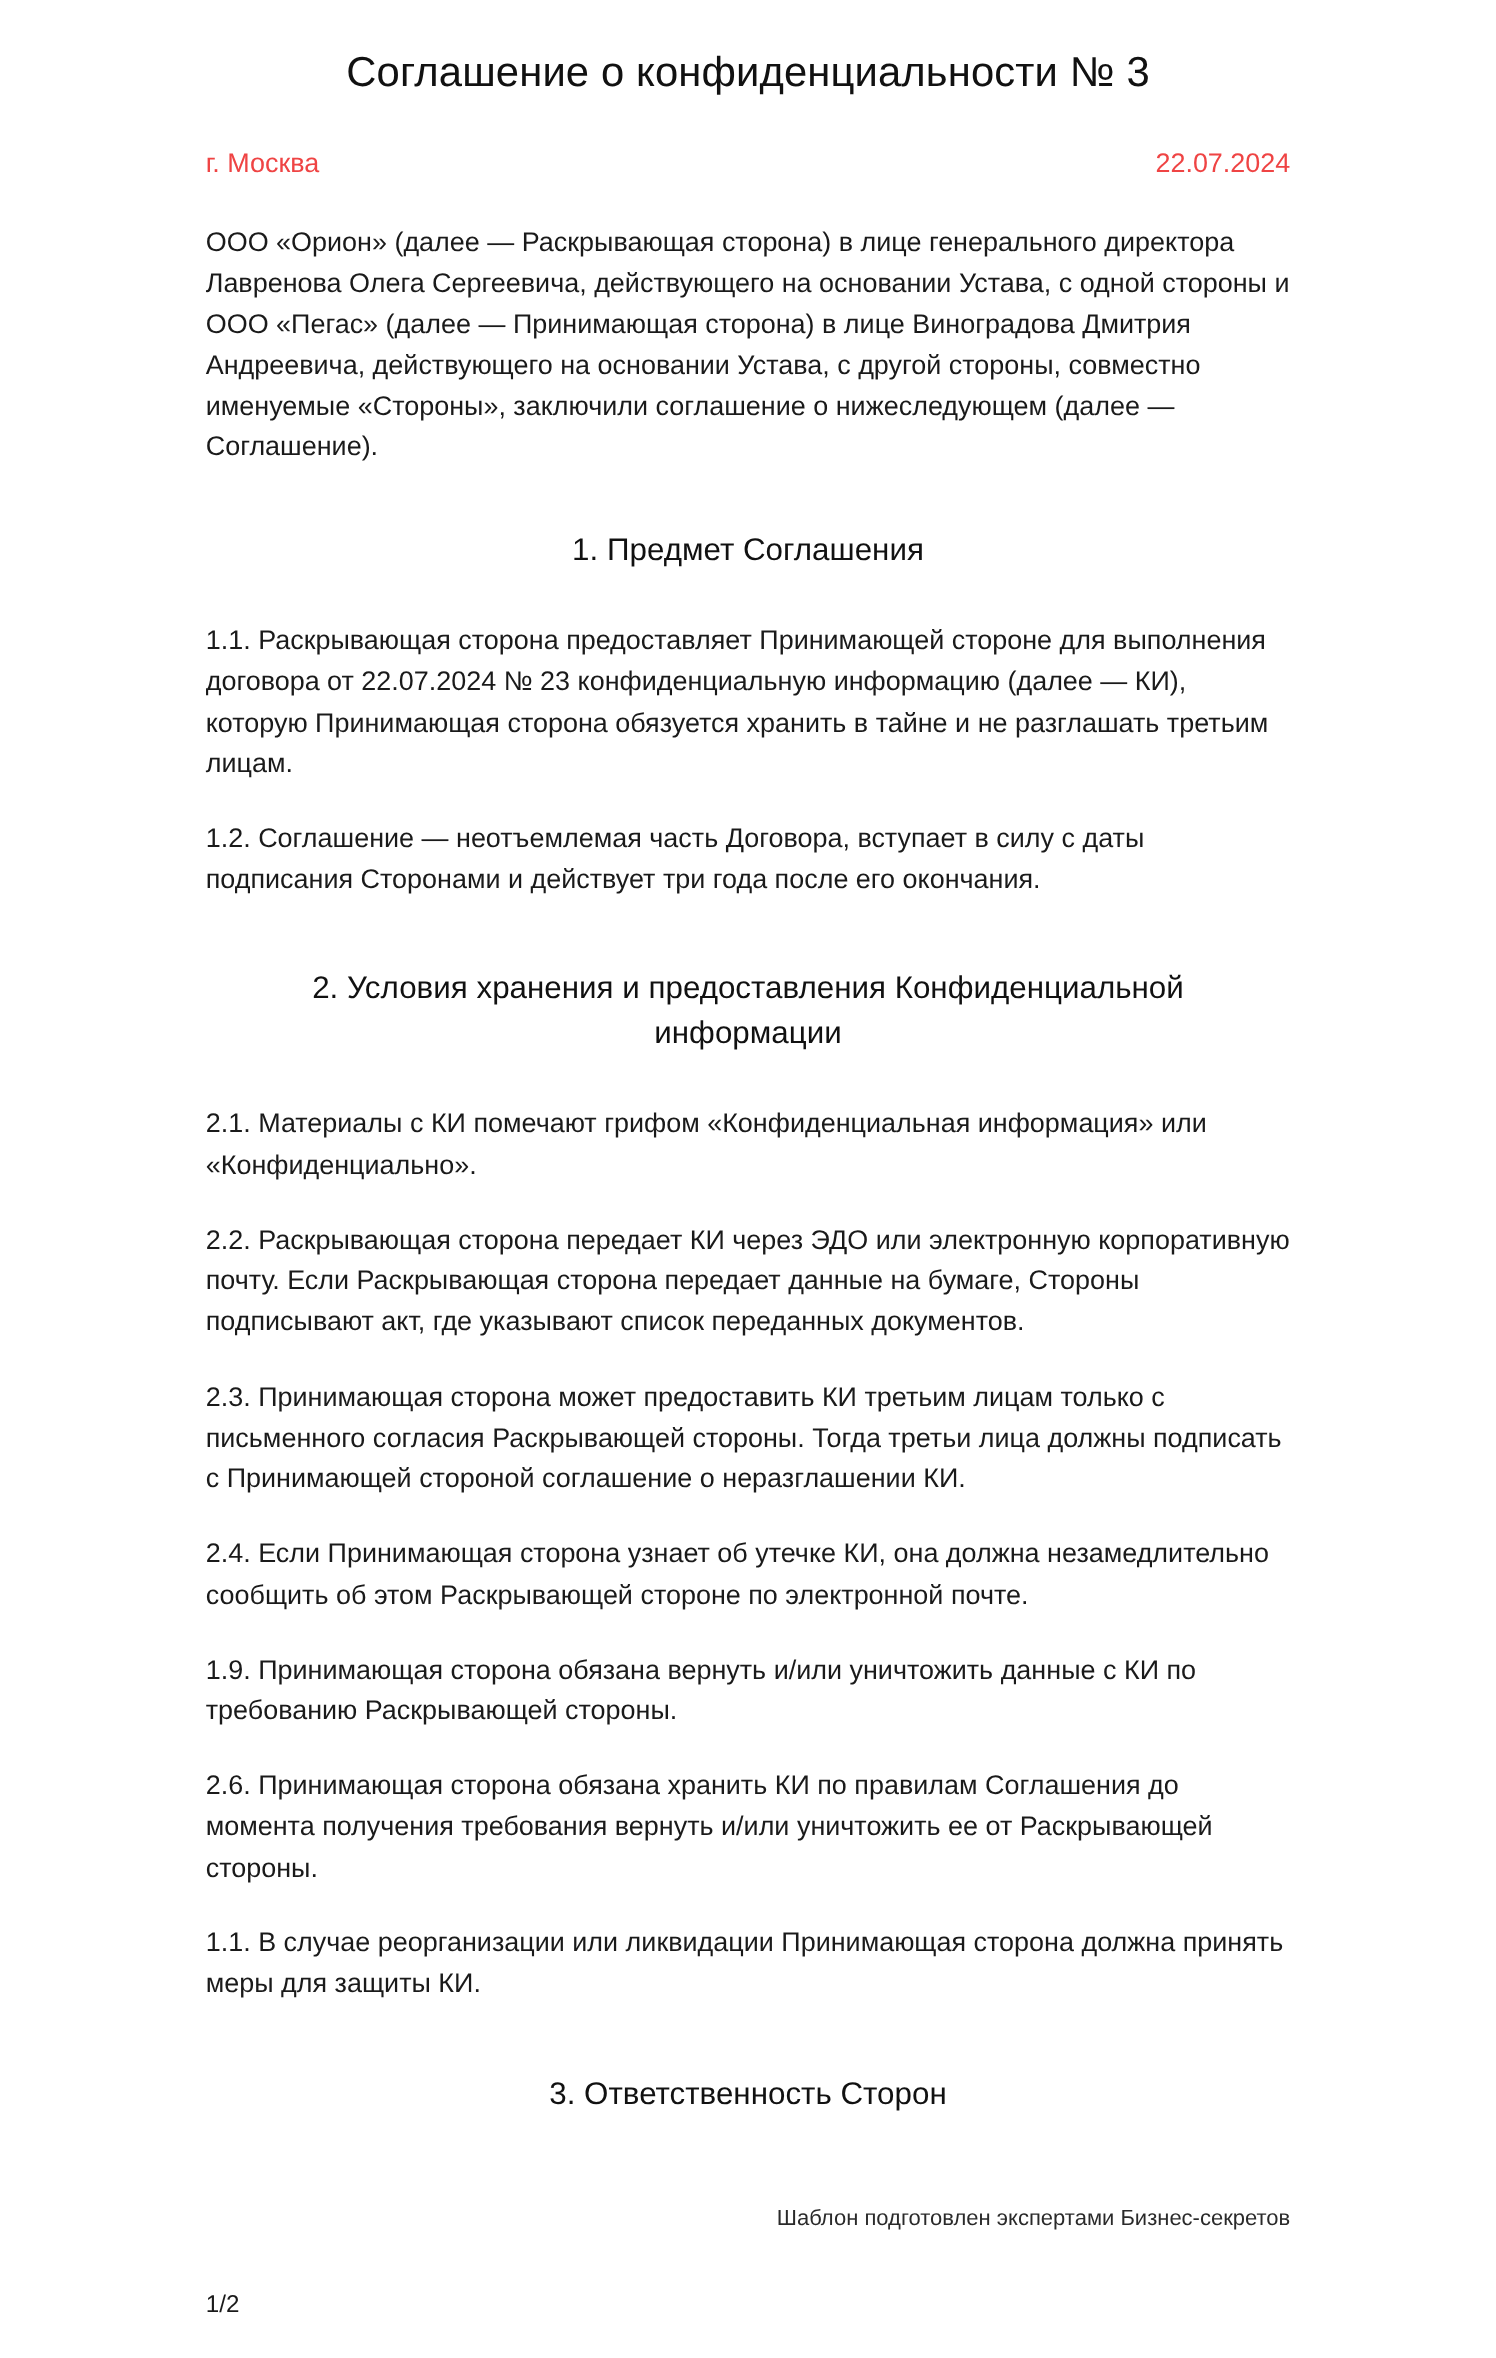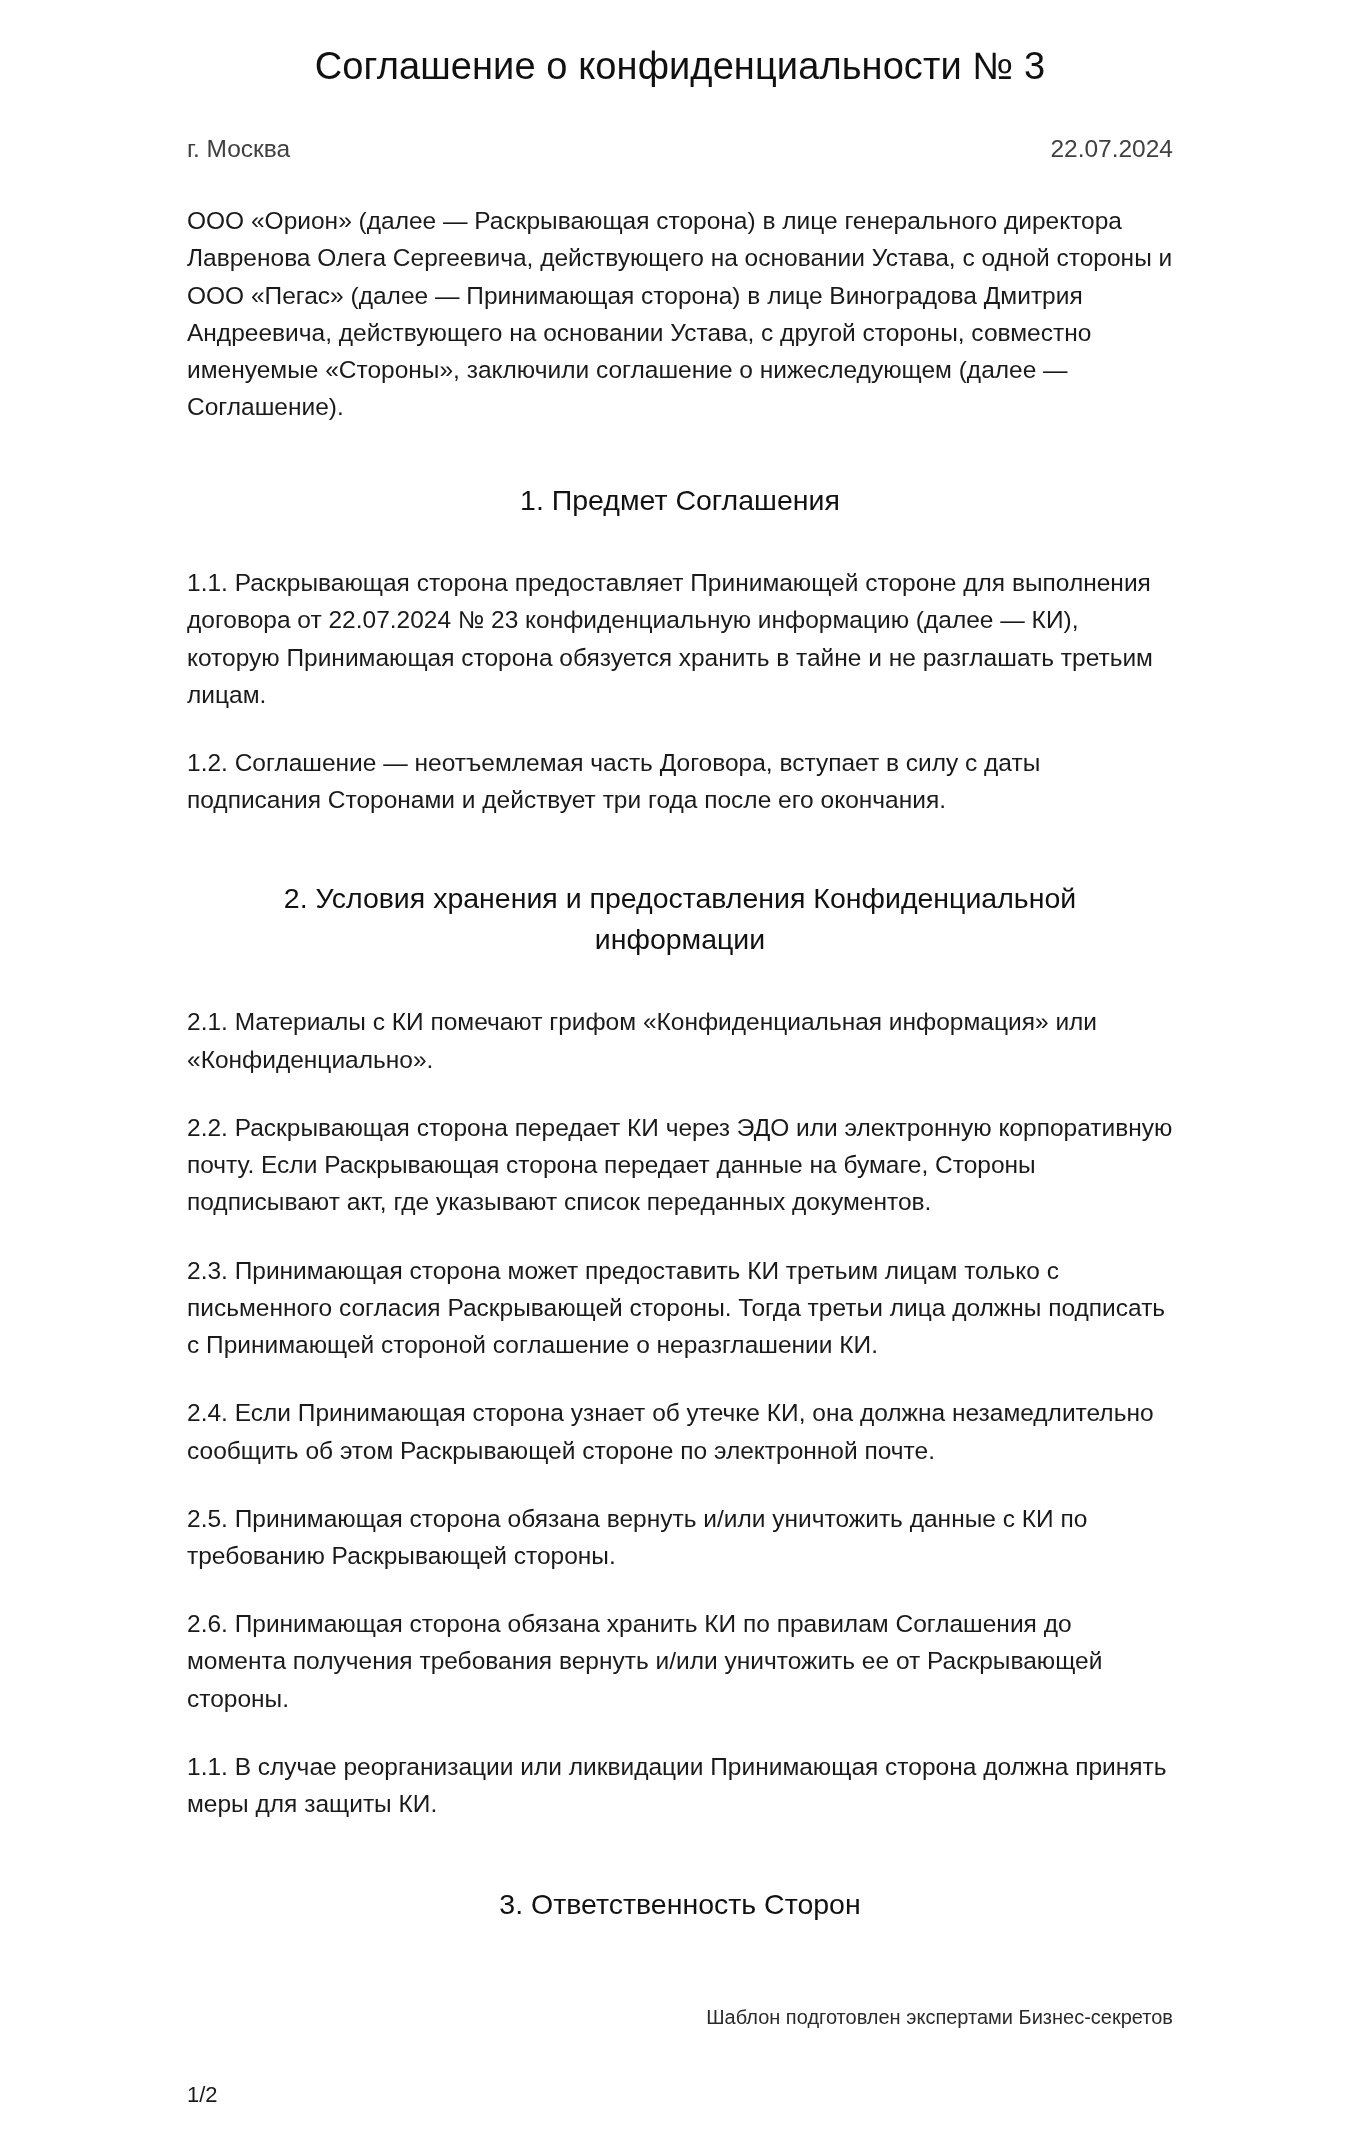--- a/index.html
+++ b/index.html
@@ -35,21 +35,21 @@
     padding-top: 43px;
   }
 
   
   .meta-row {
     display: flex;
     justify-content: space-between;
     align-items: baseline;
     font-size: 24.5px;
     line-height: 1.3;
-    color: #404040;
+    color: #ef4444;
     margin-top: 44px;
   }
   .meta-city { text-align: left; }
   .meta-date { text-align: center; }
 
   
   .para {
     font-size: 24.5px;
     line-height: 1.52;
     color: #1a1a1a;
@@ -112,21 +112,21 @@
 
   <h2 class="section-heading sh-1">1. Предмет Соглашения</h2>
   <p class="para after-heading">1.1. Раскрывающая сторона предоставляет Принимающей стороне для выполнения договора от 22.07.2024 № 23 конфиденциальную информацию (далее — КИ), которую Принимающая сторона обязуется хранить в тайне и не разглашать третьим лицам.</p>
   <p class="para clause">1.2. Соглашение — неотъемлемая часть Договора, вступает в силу с даты подписания Сторонами и действует три года после его окончания.</p>
 
   <h2 class="section-heading sh-2">2. Условия хранения и предоставления Конфиденциальной информации</h2>
   <p class="para after-heading">2.1. Материалы с КИ помечают грифом «Конфиденциальная информация» или «Конфиденциально».</p>
   <p class="para clause">2.2. Раскрывающая сторона передает КИ через ЭДО или электронную корпоративную почту. Если Раскрывающая сторона передает данные на бумаге, Стороны подписывают акт, где указывают список переданных документов.</p>
   <p class="para clause">2.3. Принимающая сторона может предоставить КИ третьим лицам только с письменного согласия Раскрывающей стороны. Тогда третьи лица должны подписать с Принимающей стороной соглашение о неразглашении КИ.</p>
   <p class="para clause">2.4. Если Принимающая сторона узнает об утечке КИ, она должна незамедлительно сообщить об этом Раскрывающей стороне по электронной почте.</p>
-  <p class="para clause">2.5. Принимающая сторона обязана вернуть и/или уничтожить данные с КИ по требованию Раскрывающей стороны.</p>
+  <p class="para clause">1.9. Принимающая сторона обязана вернуть и/или уничтожить данные с КИ по требованию Раскрывающей стороны.</p>
   <p class="para clause">2.6. Принимающая сторона обязана хранить КИ по правилам Соглашения до момента получения требования вернуть и/или уничтожить ее от Раскрывающей стороны.</p>
   <p class="para clause">1.1. В случае реорганизации или ликвидации Принимающая сторона должна принять меры для защиты КИ.</p>
 
   <h2 class="section-heading sh-3">3. Ответственность Сторон</h2>
 
   <div class="footer-note">Шаблон подготовлен экспертами Бизнес-секретов</div>
 
   <div class="page-number">1/2</div>
 
 </div>

